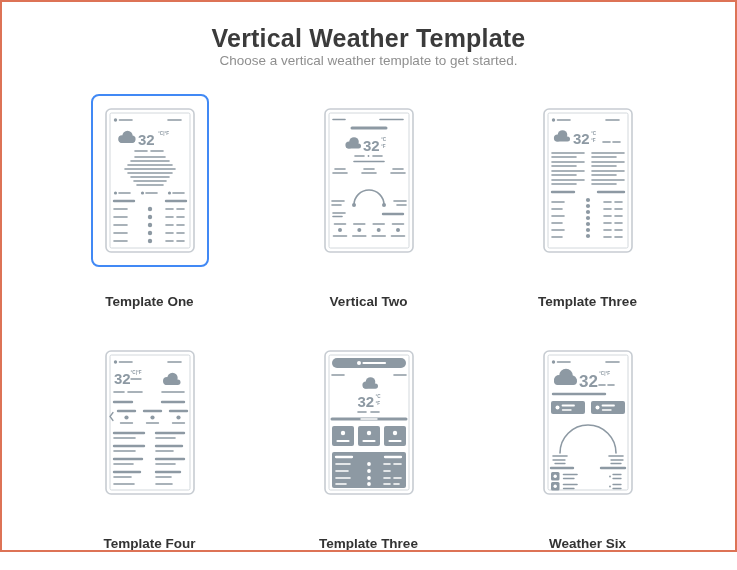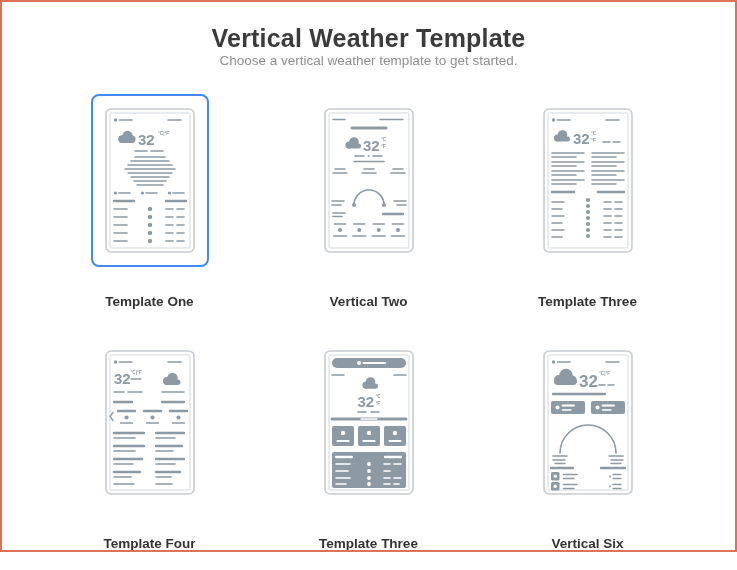--- a/index.html
+++ b/index.html
@@ -457,21 +457,21 @@
               <rect class="fl" x="8" y="132" width="8.5" height="8.5" rx="1.5"></rect>
               <circle cx="12.2" cy="136.2" r="1.7" fill="#fff"></circle>
               <line class="ln" x1="20.5" y1="134.5" x2="34" y2="134.5"></line>
               <line class="lt" x1="20.5" y1="138.5" x2="31" y2="138.5"></line>
               <circle class="fl" cx="67" cy="136.5" r="0.9"></circle>
               <line class="lt" x1="70" y1="134.5" x2="78" y2="134.5"></line>
               <line class="lt" x1="70" y1="138.5" x2="78" y2="138.5"></line>
             </g>
           </svg>
         </div>
-        <div class="card-label">Vertical Six</div>
+        <div class="card-label">Weather Six</div>
       </div>
 
     </div>
   </div>
 
   <div class="skip-bar">
     <a class="skip">Skip</a>
   </div>
 
 </div>

